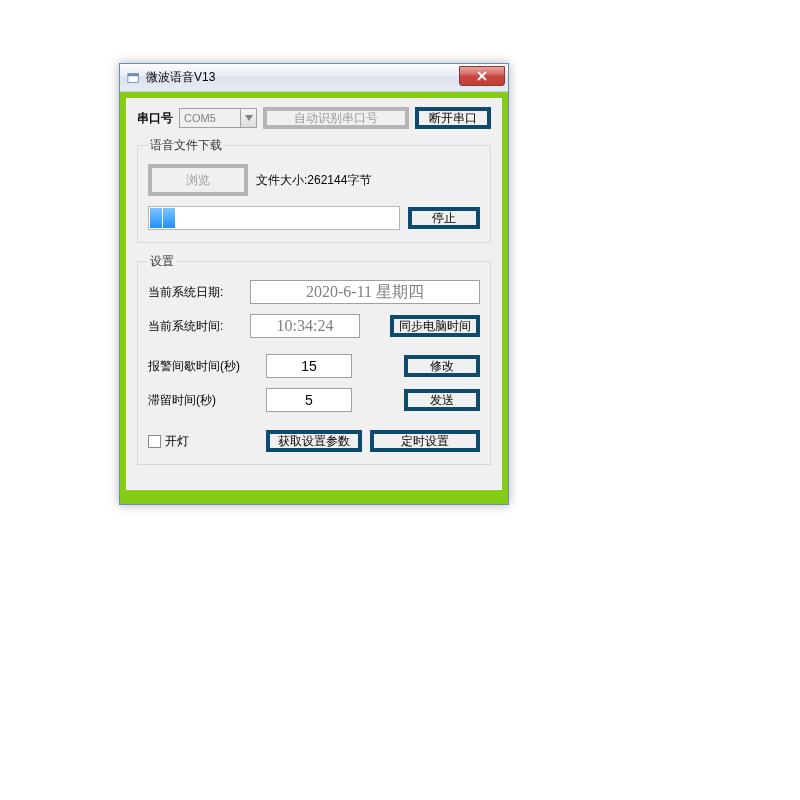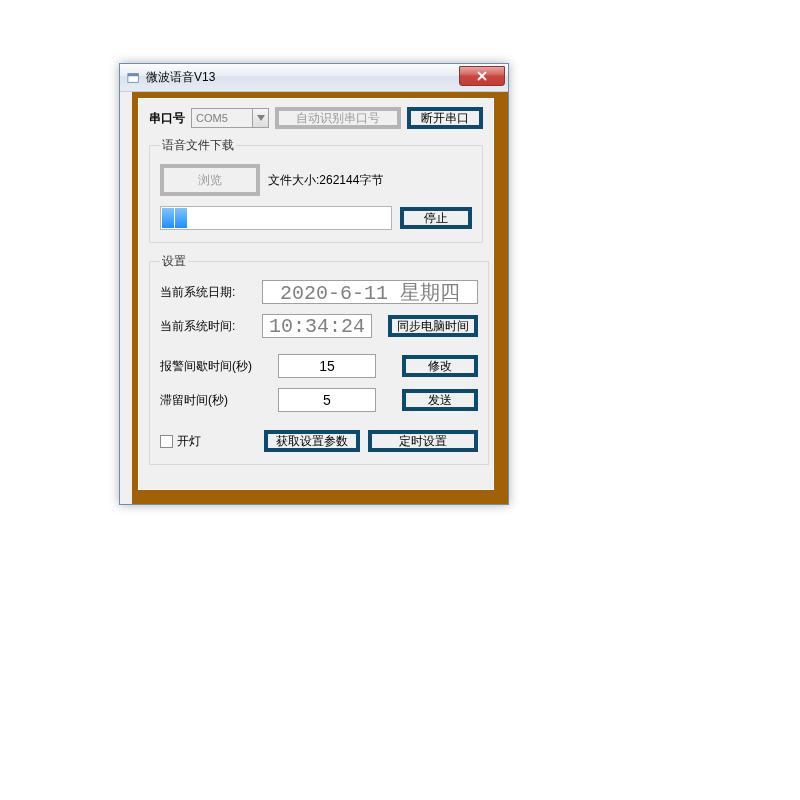--- a/index.html
+++ b/index.html
@@ -53,23 +53,22 @@
       background: linear-gradient(to bottom, #e9a5a1, #d66b65 40%, #c84740 50%, #c33c36);
       border: 1px solid #8a3631;
       border-radius: 0 0 3px 3px;
       display: flex;
       align-items: center;
       justify-content: center;
       cursor: pointer;
     }
     .close-btn svg { width: 10px; height: 10px; }
     .client {
-      background: #a16207;
-      padding: 6px 14px 14px 6px;
-      margin-left: 12px;
+      background: #84cc16;
+      padding: 6px 6px 14px 6px;
     }
     .inner {
       background: #f0f0f0;
       border: 1px solid #fff;
       padding: 8px 10px 14px 10px;
     }
     .toprow {
       display: flex;
       align-items: center;
       gap: 6px;
@@ -147,27 +146,27 @@
       height: 100%;
       background: linear-gradient(to bottom, #80c4ff, #1e90ff);
     }
     .edit {
       background: #fff;
       border: 1px solid #a0a0a0;
       height: 24px;
       display: flex;
       align-items: center;
       justify-content: center;
-      font-family: Liberation Mono, monospace;
-      font-size: 20px;
+      font-family: Liberation Serif, serif;
+      font-size: 16px;
       color: #808080;
       padding: 0 8px;
     }
     .edit.small-center {
-      width: 98px;
+      width: 86px;
       font-family: inherit;
       font-size: 14px;
       color: #000;
     }
     .label-col { width: 94px; }
     .checkbox-wrap { display: flex; align-items: center; gap: 4px; }
     .checkbox-box {
       width: 13px; height: 13px;
       background: #fff;
       border: 1px solid #8a8a8a;

